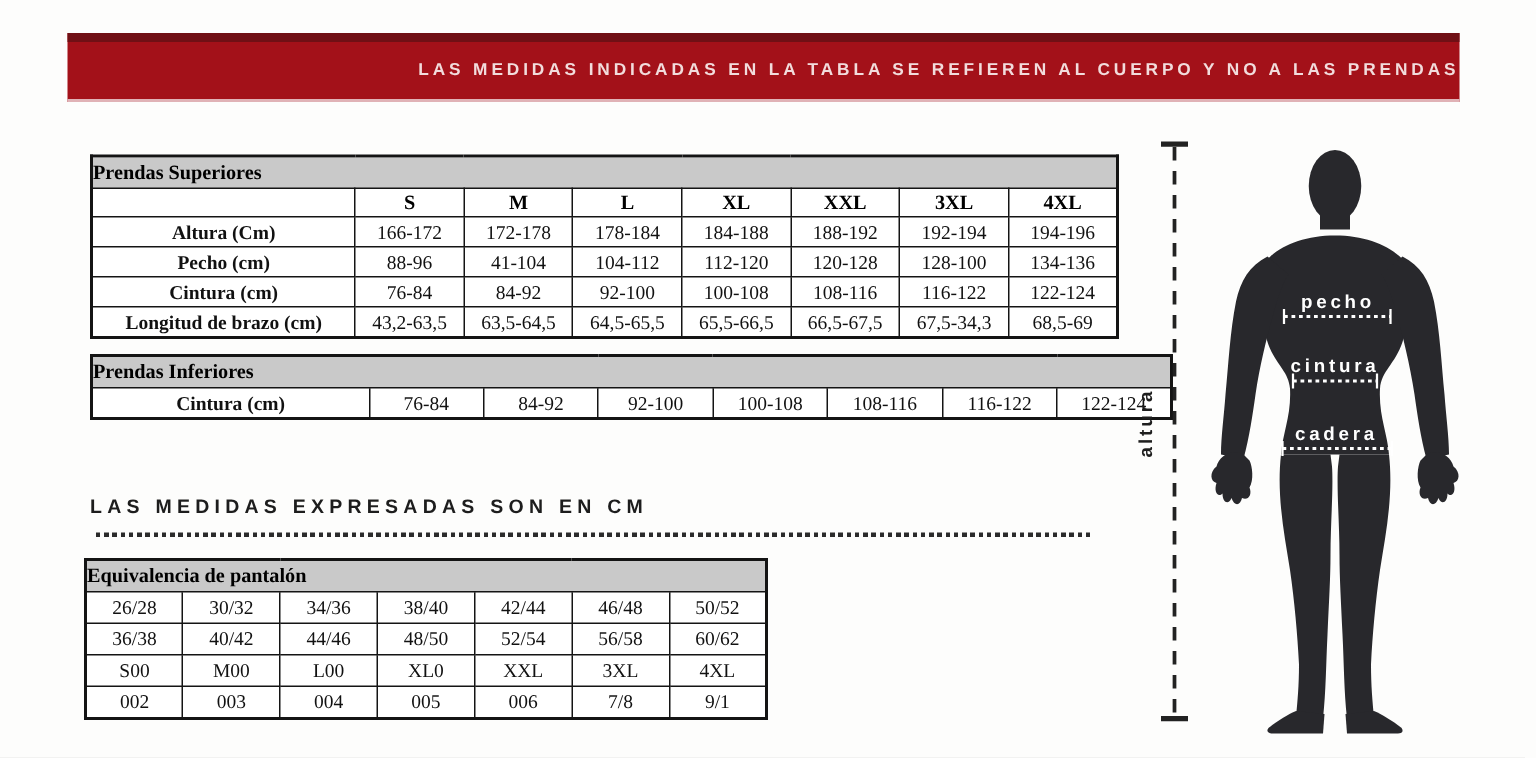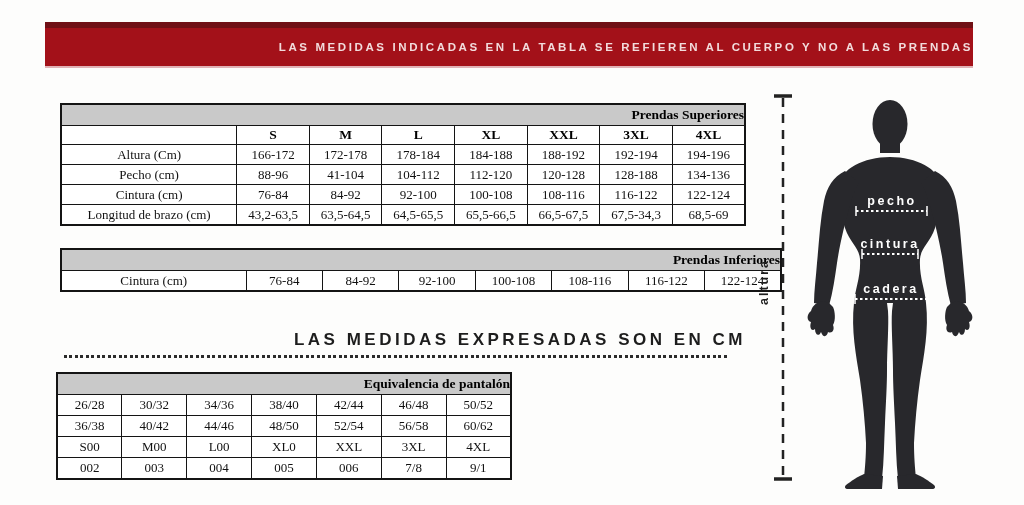--- a/index.html
+++ b/index.html
@@ -7,31 +7,31 @@
         font-family:"Liberation Sans", sans-serif;}
   
   .banner{position:absolute;left:45px;top:22px;width:928px;height:38px;
           background:#a31119;border-top:6px solid #701015;border-bottom:2px solid #e0b2b6;
           display:flex;align-items:center;justify-content:flex-end;
           color:#f2dcdc;font-size:11.5px;font-weight:bold;letter-spacing:2.6px;white-space:nowrap;}
   
   table{position:absolute;border-collapse:collapse;table-layout:fixed;background:#fff;
         font-family:"Liberation Serif", serif;border:2.5px solid #141414;}
   td,th{border:1.5px solid #141414;overflow:hidden;white-space:nowrap;}
-  .t-title{background:#c9c9c9;font-weight:bold;font-size:13.5px;text-align:right;padding:2px 0;}
+  .t-title{background:#c9c9c9;font-weight:bold;font-size:13.5px;text-align:left;padding:2px 0;}
   .t-colhead{font-weight:bold;font-size:13.5px;text-align:center;padding:1px 0;}
   td{font-size:13px;text-align:center;padding:1.5px 2px;color:#111;}
-  .t-rowlabel{font-weight:normal;}
+  .t-rowlabel{font-weight:bold;}
   #table-superiores{left:60px;top:103px;width:686px;}
-  #table-inferiores{left:60px;top:248px;width:722px;}
+  #table-inferiores{left:60px;top:236px;width:722px;}
   #table-equivalencia{left:56px;top:372px;width:456px;}
   #table-equivalencia td{text-align:center;padding:2px 6px;}
   
-  .units-note{position:absolute;left:60px;top:330px;width:686px;text-align:right;
-              font-size:17px;font-weight:bold;letter-spacing:3.5px;color:#1d1d1d;}
+  .units-note{position:absolute;left:60px;top:330px;width:686px;text-align:left;
+              font-size:13px;font-weight:bold;letter-spacing:3.5px;color:#1d1d1d;}
   .dashed-divider{position:absolute;left:64px;top:355px;width:664px;height:3px;
               background:repeating-linear-gradient(90deg,#2b2b2b 0 3px,transparent 3px 5.5px);}
   
   .figure{position:absolute;left:755px;top:85px;width:270px;height:415px;}
   .fig-label{font-family:"Liberation Sans", sans-serif;font-weight:bold;font-size:12.5px;
              letter-spacing:2.5px;fill:#ffffff;}
   .altura-label{font-family:"Liberation Sans", sans-serif;font-weight:bold;font-size:12.5px;
              letter-spacing:2px;fill:#1e1e1e;}
 </style>
 </head>
@@ -78,21 +78,21 @@
           <td>192-194</td>
           <td>194-196</td>
         </tr>
         <tr>
           <td class="t-rowlabel">Pecho (cm)</td>
           <td>88-96</td>
           <td>41-104</td>
           <td>104-112</td>
           <td>112-120</td>
           <td>120-128</td>
-          <td>128-188</td>
+          <td>128-100</td>
           <td>134-136</td>
         </tr>
         <tr>
           <td class="t-rowlabel">Cintura (cm)</td>
           <td>76-84</td>
           <td>84-92</td>
           <td>92-100</td>
           <td>100-108</td>
           <td>108-116</td>
           <td>116-122</td>

